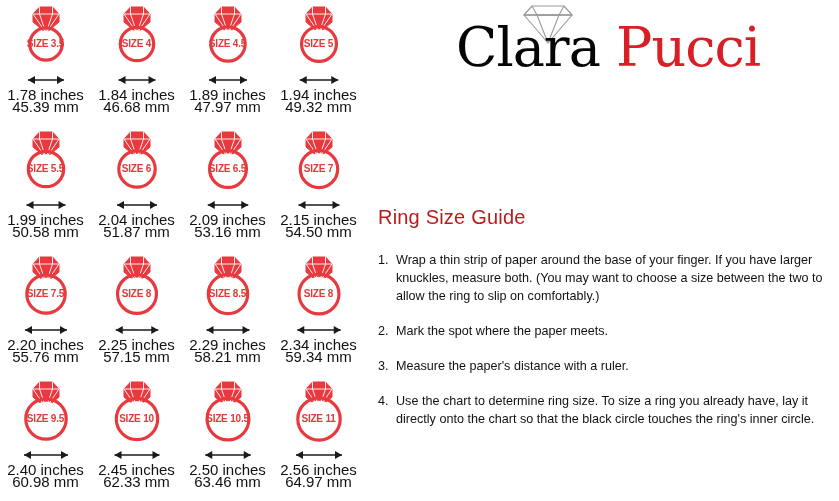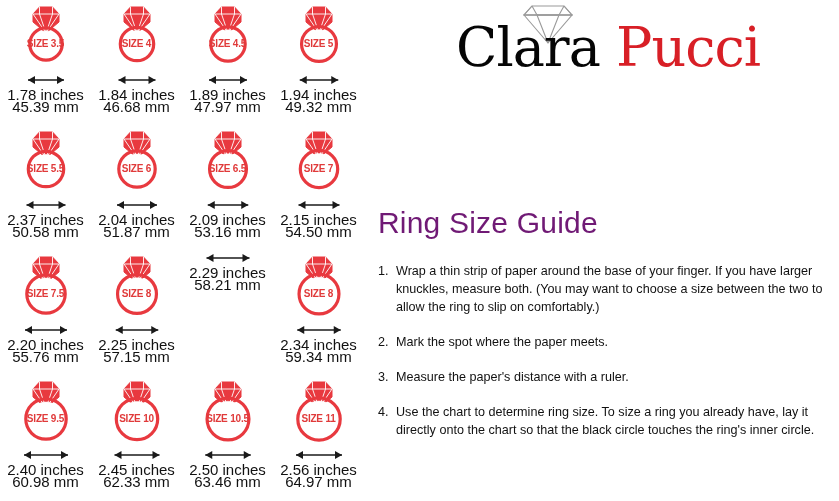--- a/index.html
+++ b/index.html
@@ -106,23 +106,23 @@
     font-family: "DejaVu Serif", serif;
     font-size: 54px;
     line-height: 60px;
     letter-spacing: -1px;
   }
   .logo-clara { color: #050505; }
   .logo-pucci { color: #d81f26; }
 
   .guide-title {
     margin: 96px 0 0 10px;
-    font-size: 30px;
+    font-size: 20px;
     font-weight: normal;
-    color: #701a75;
+    color: #b91c1c;
     letter-spacing: 0.2px;
   }
 
   .steps {
     margin: 22px 0 0 10px;
     width: 452px;
   }
 
   .step {
     display: flex;
@@ -282,21 +282,21 @@
           <div class="size-label">SIZE 5.5</div>
         </div>
         <div class="arrow-wrap"><svg width="82" height="14" viewBox="0 0 82 14">
             <g stroke="#1a1a1a" stroke-width="1.6" fill="#1a1a1a">
               <line x1="21.5" y1="7" x2="60.5" y2="7"></line>
               <polygon points="21.5,7 28.5,3 28.5,11" stroke="none"></polygon>
               <polygon points="60.5,7 53.5,3 53.5,11" stroke="none"></polygon>
             </g>
           </svg></div>
         <div class="measure">
-          <div>2.37 inches</div>
+          <div>1.99 inches</div>
           <div>50.58 mm</div>
         </div>
       </div>
       <div class="cell">
         <div class="ring-wrap">
           <svg class="ring-svg" width="78" height="72" viewBox="0 0 78 72">
             <g fill="#e8393f" stroke="#e8393f" stroke-width="1">
               <path d="M26 20 L26 12 L32.5 5 L45.5 5 L52 12 L52 20 L39 31 Z"></path>
             </g>
             <g stroke="#ffffff" stroke-width="0.9" fill="none">
@@ -437,20 +437,37 @@
               <polygon points="19.75,7 26.75,3 26.75,11" stroke="none"></polygon>
               <polygon points="62.25,7 55.25,3 55.25,11" stroke="none"></polygon>
             </g>
           </svg></div>
         <div class="measure">
           <div>2.25 inches</div>
           <div>57.15 mm</div>
         </div>
       </div>
       <div class="cell">
+        <div class="ring-wrap">
+          <svg class="ring-svg" width="78" height="72" viewBox="0 0 78 72">
+            <g fill="#e8393f" stroke="#e8393f" stroke-width="1">
+              <path d="M26 20 L26 12 L32.5 5 L45.5 5 L52 12 L52 20 L39 31 Z"></path>
+            </g>
+            <g stroke="#ffffff" stroke-width="0.9" fill="none">
+              <path d="M26 12 L52 12"></path>
+              <path d="M32.5 5 L32.5 12"></path>
+              <path d="M45.5 5 L45.5 12"></path>
+              <path d="M26 12 L39 31 L52 12"></path>
+              <path d="M32.5 12 L39 31 L45.5 12"></path>
+            </g>
+            <circle cx="39" cy="42" r="19.7" fill="none" stroke="#e8393f" stroke-width="3.2"></circle>
+            <circle cx="39" cy="42" r="16.5" fill="#ffffff" stroke="#ffffff" stroke-width="0.5"></circle>
+          </svg>
+          <div class="size-label">SIZE 8.5</div>
+        </div>
         <div class="arrow-wrap"><svg width="82" height="14" viewBox="0 0 82 14">
             <g stroke="#1a1a1a" stroke-width="1.6" fill="#1a1a1a">
               <line x1="19.5" y1="7" x2="62.5" y2="7"></line>
               <polygon points="19.5,7 26.5,3 26.5,11" stroke="none"></polygon>
               <polygon points="62.5,7 55.5,3 55.5,11" stroke="none"></polygon>
             </g>
           </svg></div>
         <div class="measure">
           <div>2.29 inches</div>
           <div>58.21 mm</div>

